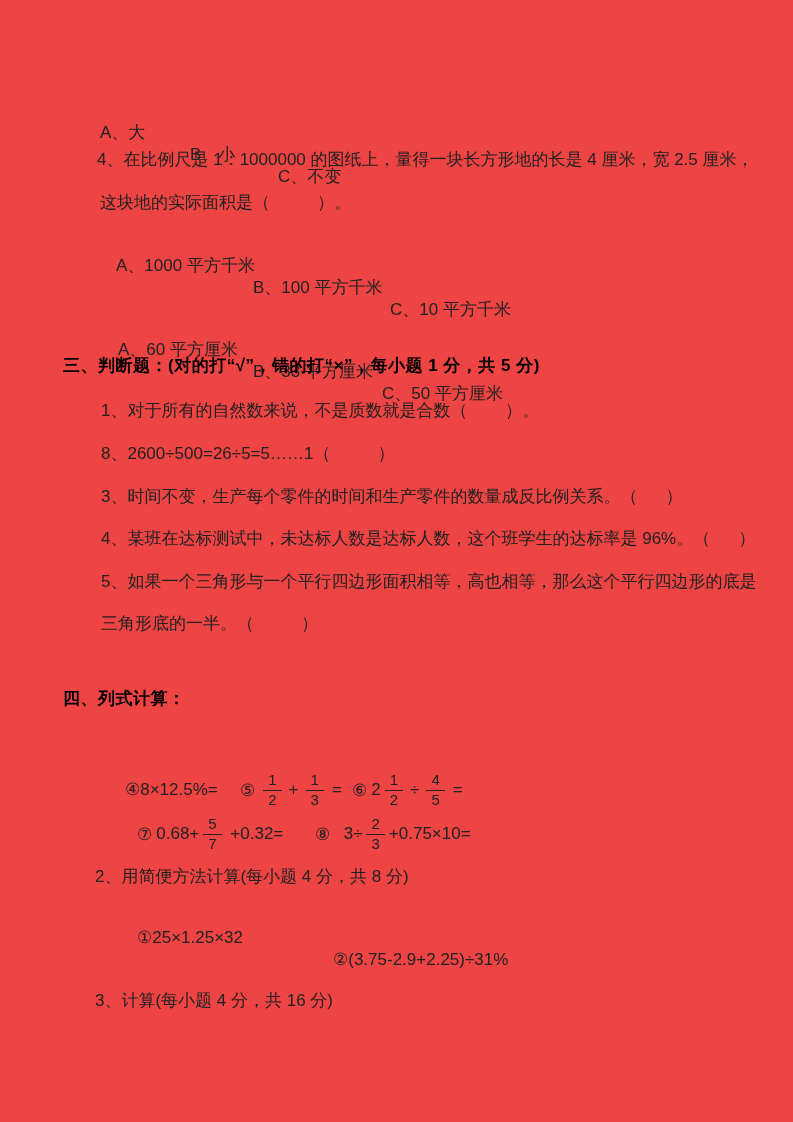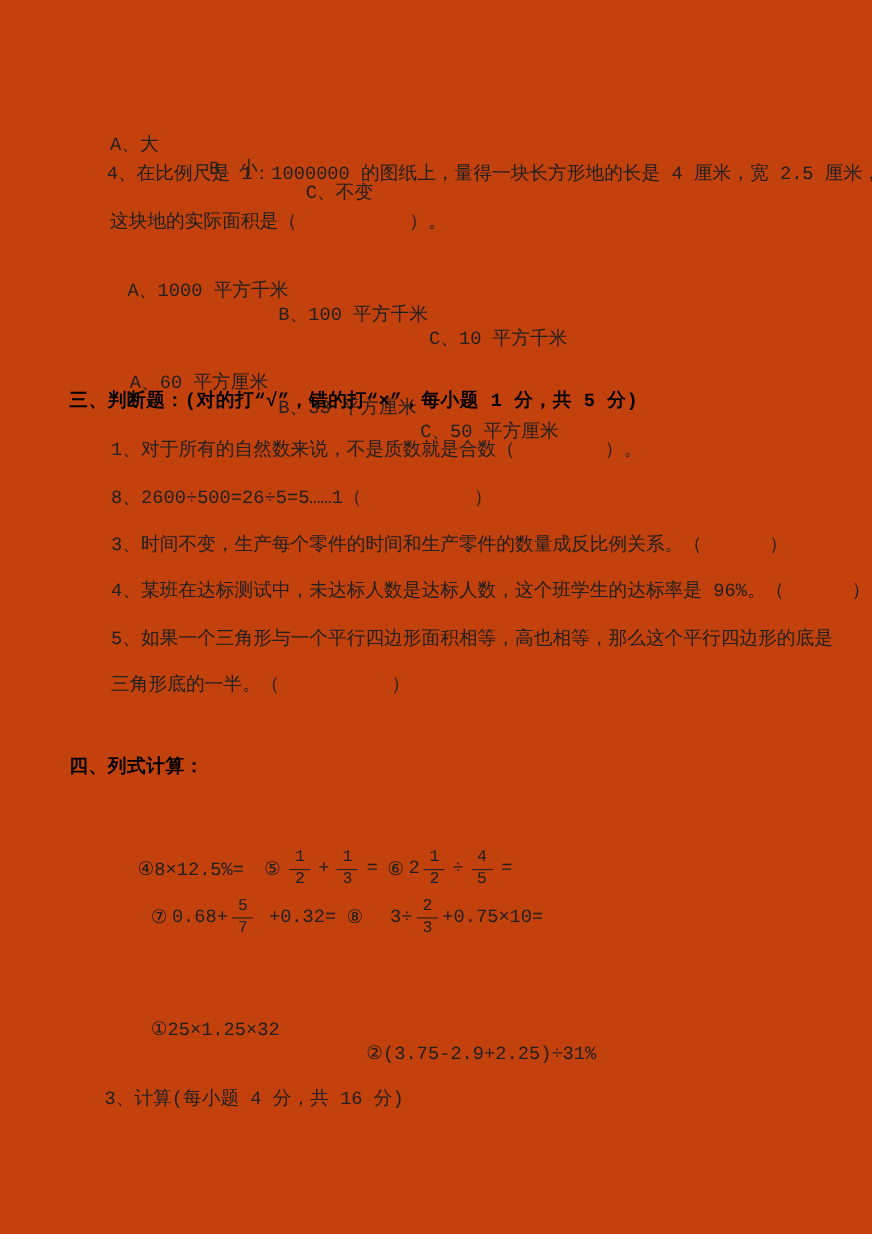--- a/index.html
+++ b/index.html
@@ -1,21 +1,21 @@
 <!DOCTYPE html>
 <html><head>
 <meta charset="utf-8">
 <style>
   html,body{margin:0;padding:0;background:#e8e8e8;}
   .page{
     position:relative;
     width:793px;height:1122px;
     margin:0 auto;
-    background:#c2410c;
-    font-family:Liberation Mono, monospace;
+    background:#ef4444;
+    font-family:Liberation Sans, sans-serif;
     color:#212121;
     overflow:hidden;
   }
   .line{
     position:absolute;
     white-space:pre;
     font-size:17px;
     line-height:22px;
   }
   .row{left:0;width:793px;height:22px;}
@@ -126,20 +126,21 @@
       <span class="circ">⑧</span>
       <span>  3÷</span>
       <span class="frac">
         <span class="num">2</span>
         <span class="den">3</span>
       </span>
       <span>+0.75×10=</span>
     </span>
   </div>
 
+  <div class="line" style="top:866px;left:95px">2、用简便方法计算(每小题 4 分，共 8 分)</div>
   <div class="line row" style="top:905px">
     <span style="left:137px">①25×1.25×32</span>
     <span style="left:333px">②(3.75-2.9+2.25)÷31%</span>
   </div>
 
   <div class="line" style="top:990px;left:95px">3、计算(每小题 4 分，共 16 分)</div>
 
 </div>
 
 </body></html>

